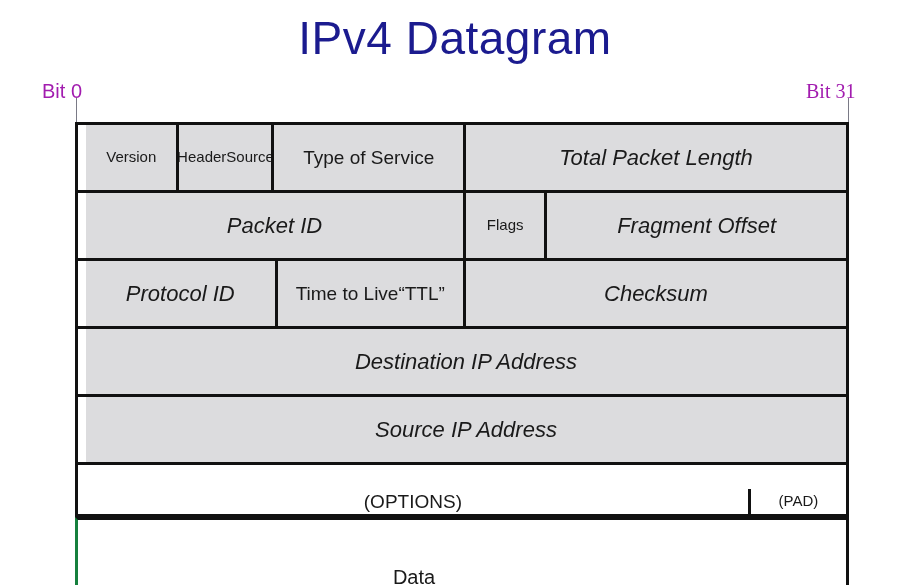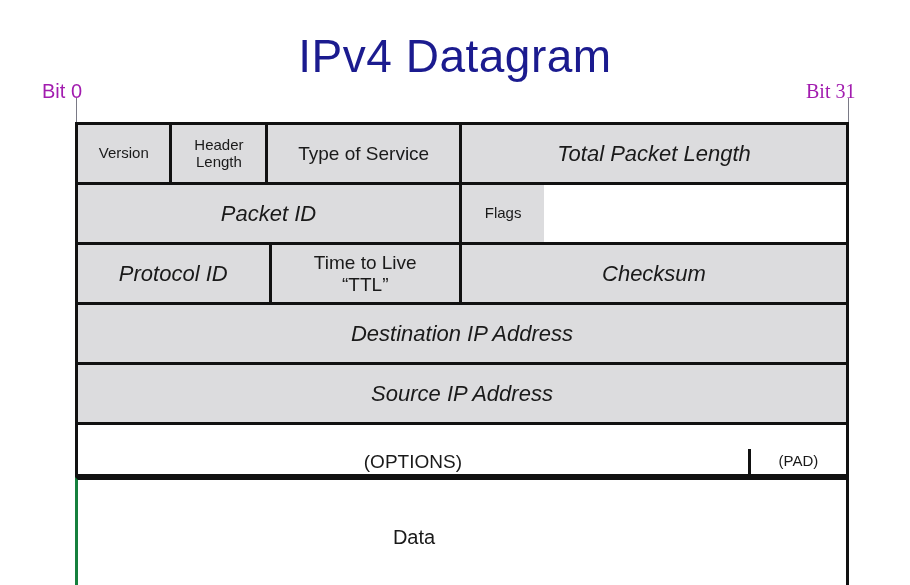--- a/index.html
+++ b/index.html
@@ -11,21 +11,21 @@
     width: 910px;
     height: 585px;
     overflow: hidden;
     font-family: "Liberation Sans", sans-serif;
     position: relative;
   }
 
   
   #diagram-title {
     position: absolute;
-    top: 32px;
+    top: 14px;
     left: 0;
     width: 910px;
     text-align: center;
     font-size: 46px;
     font-weight: 400;
     letter-spacing: 0.5px;
     color: #1b1b8f;
     line-height: 1.05;
     white-space: nowrap;
   }
@@ -78,29 +78,29 @@
     color: #1a1a1a;
     border-right: 3px solid #111111;
     padding: 2px 4px;
     overflow: hidden;
   }
   .dg-cell:last-child { border-right: none; }
 
   .dg-cell.white { background: #ffffff; margin-top: 24px; }
 
   
-  .h-std  { height: 60px; }
+  .h-std  { height: 68px; padding-left: 8px; }
   .h-opt  { height: 55px; }
 
   
   .fs-sm  { font-size: 15px; line-height: 1.12; }
   .fs-md  { font-size: 19px; line-height: 1.12; }
   .fs-lg  { font-size: 22px; line-height: 1.15; font-style: italic; }
 
-  .two-line { flex-direction: column; }
+  .two-line { flex-direction: row; }
 
   
   #data-region {
     display: flex;
     width: 100%;
     box-sizing: border-box;
     border-left: 3px solid #15803d;
     border-right: 3px solid #111111;
     border-top: 3px solid #111111;
     height: 118px;
@@ -128,29 +128,30 @@
 
 <div id="bit-31-label" class="bit-label">Bit 31</div>
 <div id="bit-31-tick" class="bit-tick"></div>
 
 <div id="datagram-table">
 
   <div class="dg-row h-std">
     <div class="dg-cell fs-sm" style="width:12.3%">Version</div>
     <div class="dg-cell fs-sm two-line" style="width:12.5%">
       <span>Header</span>
-      <span>Length</span>
+      <span>Source</span>
     </div>
     <div class="dg-cell fs-md" style="width:25.2%">Type of Service</div>
     <div class="dg-cell fs-lg" style="width:50%">Total Packet Length</div>
   </div>
 
   <div class="dg-row h-std">
     <div class="dg-cell fs-lg" style="width:50%">Packet ID</div>
     <div class="dg-cell fs-sm" style="width:10.7%">Flags</div>
+    <div class="dg-cell fs-lg" style="width:39.3%">Fragment Offset</div>
   </div>
 
   <div class="dg-row h-std">
     <div class="dg-cell fs-lg" style="width:25.2%">Protocol ID</div>
     <div class="dg-cell fs-md two-line" style="width:24.8%">
       <span>Time to Live</span>
       <span>“TTL”</span>
     </div>
     <div class="dg-cell fs-lg" style="width:50%">Checksum</div>
   </div>

